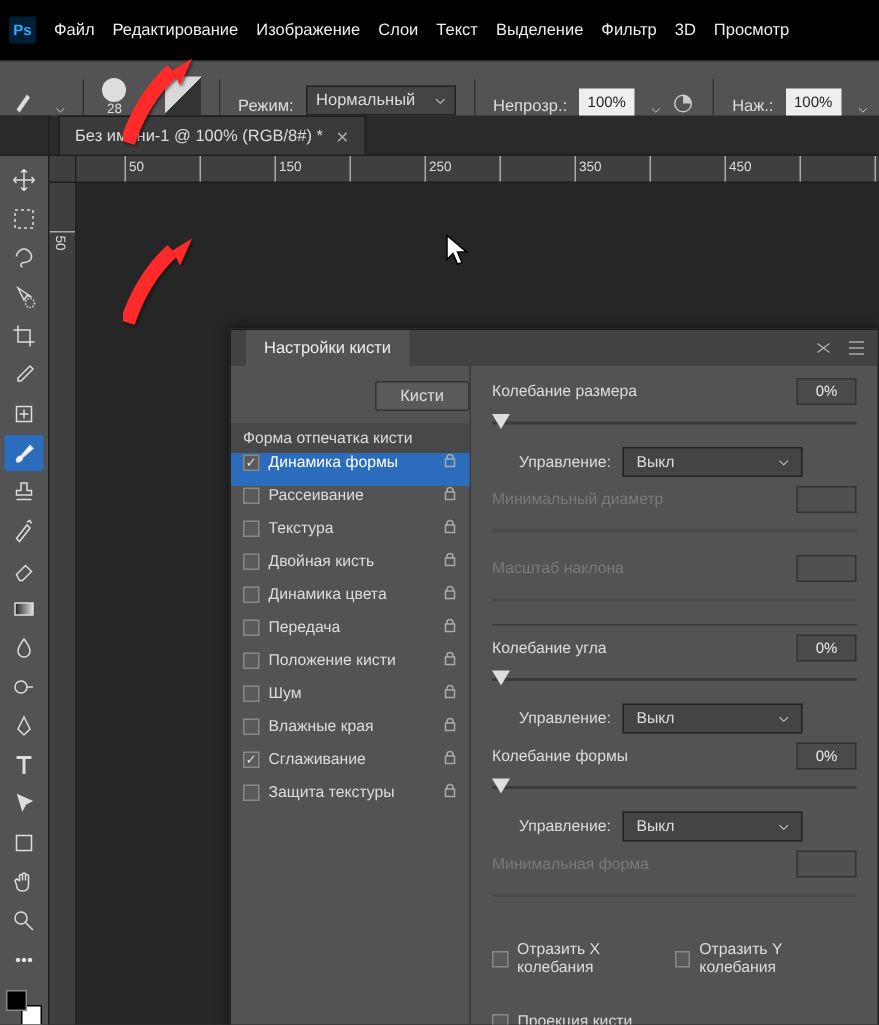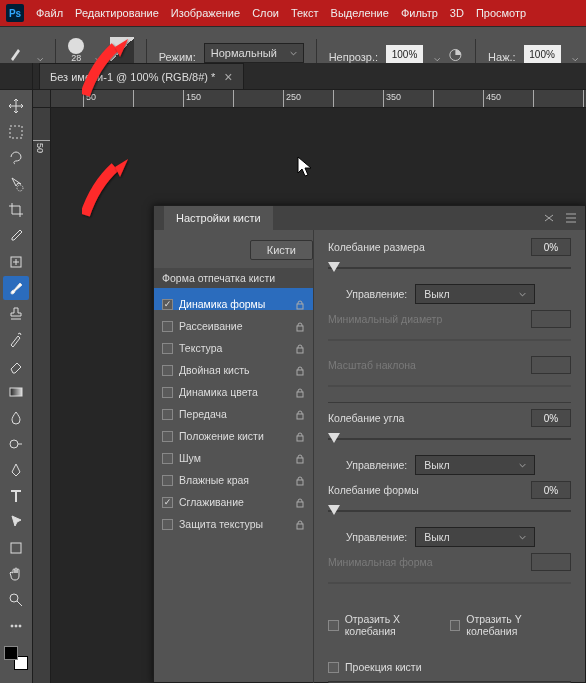--- a/index.html
+++ b/index.html
@@ -1,19 +1,19 @@
 <!DOCTYPE html>
 <html><head>
 <meta charset="utf-8">
 <style>
 html,body{margin:0;padding:0;background:#353535;font-family:"Segoe UI",Tahoma,sans-serif;font-size:11px;color:#ccc;overflow:hidden;width:586px;height:683px}
 *{box-sizing:border-box}
 
 
-.menubar{height:26px;background:#b91c1c;display:flex;align-items:center;padding:0 6px;gap:12px;color:#eee}
+.menubar{height:40px;background:#000000;display:flex;align-items:center;padding:0 6px;gap:12px;color:#eee}
 .ps-logo{width:18px;height:18px;background:#001E36;color:#31A8FF;font-weight:bold;font-size:10px;display:flex;align-items:center;justify-content:center;border-radius:2px}
 .menuitem{white-space:nowrap;cursor:default}
 
 
 .optbar{height:38px;background:#535353;display:flex;align-items:flex-end;padding:0 8px;gap:8px;border-top:1px solid #2a2a2a;border-bottom:1px solid #2a2a2a}
 .tool-preset{width:18px;height:18px;position:relative}
 .tool-preset svg{width:18px;height:18px}
 .chevdown{width:7px;height:7px;margin-left:3px}
 .brush-preview{display:flex;flex-direction:column;align-items:center;line-height:1}
 .brush-dot{width:16px;height:16px;border-radius:50%;background:#ddd}
@@ -58,21 +58,21 @@
 .panel-menu{display:flex;gap:10px;padding-right:8px;align-items:center}
 .panel-menu svg{width:12px;height:12px;stroke:#aaa;fill:#aaa}
 .panel-body{flex:1;display:flex}
 .pb-left{width:160px;border-right:1px solid #3a3a3a;padding:6px 0}
 .pb-right{flex:1;padding:8px 14px;position:relative}
 
 .kisti-btn{display:flex;justify-content:flex-end;margin:4px 0 8px}
 .kisti-btn span{border:1px solid #333;background:#5a5a5a;padding:3px 16px;border-radius:2px;color:#ddd}
 
 .shape-head{background:#484848;padding:4px 8px;color:#ddd;font-size:10.5px}
-.shape-item{height:22px;display:flex;align-items:flex-end;padding:0 8px;justify-content:space-between;color:#ddd;font-size:10.5px}
+.shape-item{height:22px;display:flex;align-items:flex-start;padding:0 8px;justify-content:space-between;color:#ddd;font-size:10.5px}
 .shape-item.active{background:#2b6cbd;color:#fff}
 .shape-item .left{display:flex;align-items:center;gap:6px}
 .cb{width:11px;height:11px;border:1px solid #888;background:#5a5a5a;display:flex;align-items:center;justify-content:center}
 .cb.checked::after{content:"✓";font-size:9px;color:#ddd}
 .lock{width:10px;height:10px}
 .lock svg{width:10px;height:10px;stroke:#aaa;fill:none}
 
 .ctrl-row{display:flex;align-items:center;margin-bottom:6px;gap:8px}
 .ctrl-row .lab{flex:0 0 auto;color:#ddd;font-size:10.5px}
 .ctrl-row .lab.dim{color:#7a7a7a}

